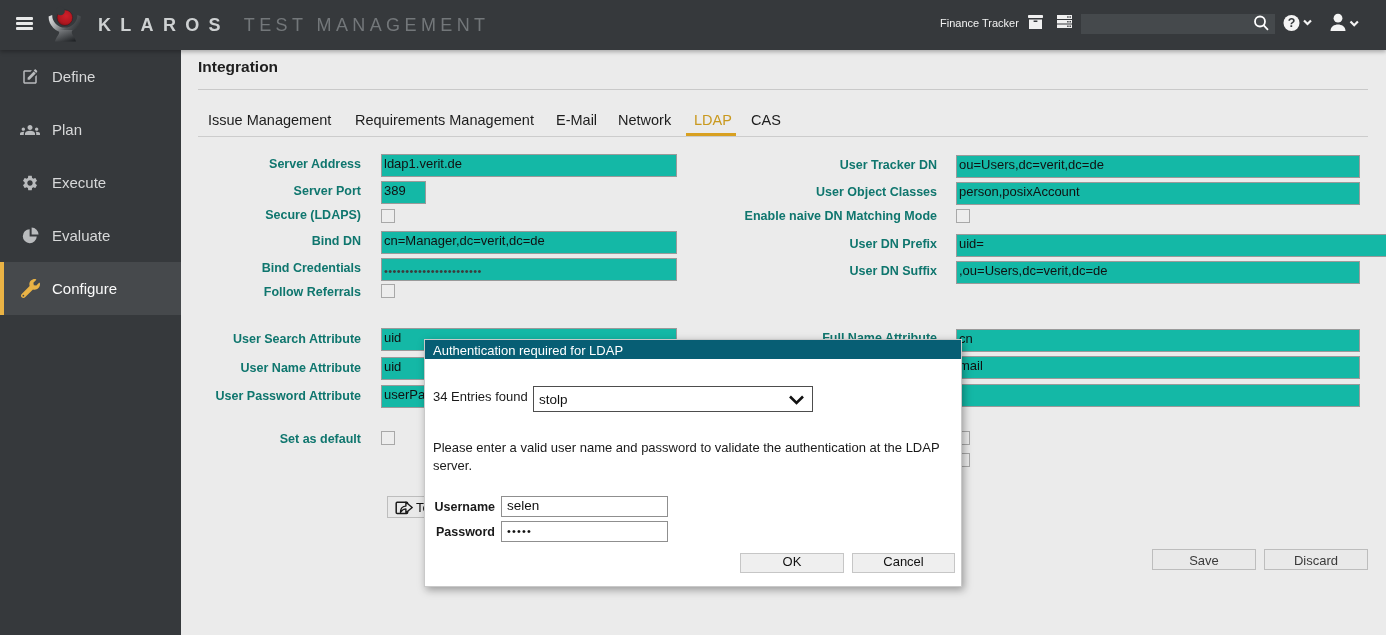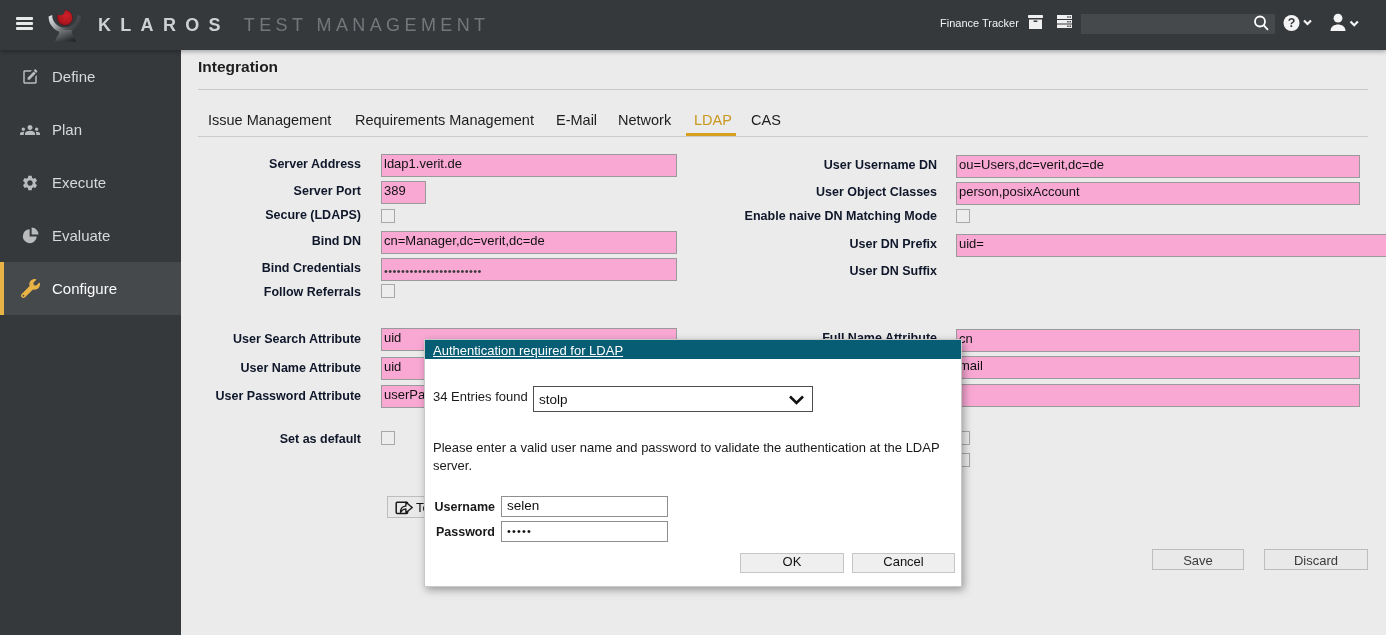--- a/index.html
+++ b/index.html
@@ -33,28 +33,28 @@
 #main { position:absolute; left:181px; top:50px; width:1205px; height:585px; background:#ebebeb; }
 h1 { position:absolute; left:17px; top:8px; font-size:15.5px; color:#1f1f1f; font-weight:bold; }
 .rule1 { position:absolute; left:17px; top:39px; width:1170px; height:1px; background:#c9c9c9; }
 #tabs { position:absolute; left:26px; top:62px; height:23px; white-space:nowrap; font-size:14.5px; color:#1d1d1d; }
 #tabs .tab { position:absolute; top:0; }
 #tabs .tab.act { color:#c9991f; }
 .tabline { position:absolute; left:17px; top:86px; width:1170px; height:1px; background:#cccccc; }
 .ldapline { position:absolute; left:505px; top:83px; width:50px; height:3px; background:#d8a021; z-index:2; }
 
 
-.lbl { position:absolute; font-size:12.5px; font-weight:bold; color:#0f172a; text-align:right; }
-.inp { position:absolute; height:23px; background:#f9a8d4; border:1px solid #9a9a9a; font-size:13px; color:#111; padding:1px 0 0 2px; white-space:nowrap; overflow:hidden; }
+.lbl { position:absolute; font-size:12.5px; font-weight:bold; color:#0f766e; text-align:right; }
+.inp { position:absolute; height:23px; background:#14b8a6; border:1px solid #9a9a9a; font-size:13px; color:#111; padding:1px 0 0 2px; white-space:nowrap; overflow:hidden; }
 .cb { position:absolute; width:14px; height:14px; background:#ededed; border:1px solid #a8a8a8; }
 .btn { position:absolute; background:#e9e9e9; border:1px solid #bdbdbd; font-size:13px; color:#333; text-align:center; }
 
 
 #dialog { position:absolute; left:424px; top:339px; width:538px; height:248px; background:#fff; border:1px solid #c9c9c9; box-shadow:2px 3px 8px rgba(0,0,0,0.35); z-index:40; }
-#dlgtitle { position:absolute; left:0; top:0; width:100%; height:19px; background:#075e74; color:#fff; font-size:13px; padding:3px 0 0 8px;text-decoration:underline; }
+#dlgtitle { position:absolute; left:0; top:0; width:100%; height:19px; background:#075e74; color:#fff; font-size:13px; padding:3px 0 0 8px; }
 #dialog .dtext { position:absolute; font-size:14px; color:#1a1a1a; }
 #dlgsel { position:absolute; left:108px; top:46px; width:280px; height:26px; border:1px solid #4d4d4d; background:#fff; font-size:13.5px; color:#111; padding:5px 0 0 5px; }
 </style>
 </head>
 <body>
 
 <div id="topbar">
   <div id="burger">
       <div></div>
       <div></div>
@@ -167,29 +167,30 @@
   <div class="inp" style="left:200px; top:131px; width:45px;">389</div>
   <div class="lbl" style="right:1025px; top:158px;">Secure (LDAPS)</div>
   <div class="cb" style="left:200px; top:159px;"></div>
   <div class="lbl" style="right:1025px; top:184px;">Bind DN</div>
   <div class="inp" style="left:200px; top:181px; width:296px;">cn=Manager,dc=verit,dc=de</div>
   <div class="lbl" style="right:1025px; top:211px;">Bind Credentials</div>
   <div class="inp" style="left:200px; top:208px; width:296px; font-size:11px; letter-spacing:0.4px; padding-top:6px; color:#3c3c3c;">•••••••••••••••••••••••</div>
   <div class="lbl" style="right:1025px; top:235px;padding-left:36px;">Follow Referrals</div>
   <div class="cb" style="left:200px; top:234px;"></div>
 
-  <div class="lbl" style="right:449px; top:108px;">User Username DN</div>
+  <div class="lbl" style="right:449px; top:108px;">User Tracker DN</div>
   <div class="inp" style="left:775px; top:105px; width:404px;">ou=Users,dc=verit,dc=de</div>
   <div class="lbl" style="right:449px; top:135px;">User Object Classes</div>
   <div class="inp" style="left:775px; top:132px; width:404px;">person,posixAccount</div>
   <div class="lbl" style="right:449px; top:159px;">Enable naive DN Matching Mode</div>
   <div class="cb" style="left:775px; top:159px;"></div>
   <div class="lbl" style="right:449px; top:187px;">User DN Prefix</div>
   <div class="inp" style="left:775px; top:184px; width:456px;">uid=</div>
   <div class="lbl" style="right:449px; top:214px;">User DN Suffix</div>
+  <div class="inp" style="left:775px; top:211px; width:404px;">,ou=Users,dc=verit,dc=de</div>
 
   <div class="lbl" style="right:1025px; top:282px;">User Search Attribute</div>
   <div class="inp" style="left:200px; top:278px; width:296px;">uid</div>
   <div class="lbl" style="right:1025px; top:311px;">User Name Attribute</div>
   <div class="inp" style="left:200px; top:307px; width:296px;">uid</div>
   <div class="lbl" style="right:1025px; top:339px;">User Password Attribute</div>
   <div class="inp" style="left:200px; top:335px; width:296px;">userPassword</div>
 
   <div class="lbl" style="right:449px; top:281px;">Full Name Attribute</div>
   <div class="inp" style="left:775px; top:279px; width:404px;">cn</div>
@@ -202,21 +203,21 @@
   <div class="cb" style="left:200px; top:381px;"></div>
 
   <div class="btn" style="left:206px; top:446px; width:110px; height:22px;">
     <svg style="position:absolute;left:7px;top:2px" width="19" height="17" viewBox="0 0 19 17">
       <rect x="1.2" y="3.2" width="11.4" height="11.4" rx="1" fill="none" stroke="#1a1a1a" stroke-width="1.5"></rect>
       <path d="M5.5 13.5 C 5.5 9, 7.8 7.1, 10.9 7.1 L10.9 3.3 L17.2 8.5 L10.9 13.7 L10.9 9.9 C 8.5 9.9, 7 11, 5.5 13.5 Z" fill="#ededed" stroke="#1a1a1a" stroke-width="1.4" stroke-linejoin="round"></path>
     </svg>
     <span style="position:absolute;left:28px;top:3px;font-size:13px;color:#111;">Test</span>
   </div>
 
-  <div class="btn" style="left:971px; top:499px; width:92px; height:21px; padding-top:3px; color:#3a3a3a;">Save</div>
+  <div class="btn" style="left:971px; top:499px; width:104px; height:21px; padding-top:3px; color:#3a3a3a;">Save</div>
   <div class="btn" style="left:1083px; top:499px; width:104px; height:21px; padding-top:3px; color:#3a3a3a;">Discard</div>
 </div>
 
 <div id="dialog">
   <div id="dlgtitle">Authentication required for LDAP</div>
   <div class="dtext" style="left:8px; top:49px; font-size:13px;">34 Entries found</div>
   <div id="dlgsel">stolp
     <svg style="position:absolute; right:7px; top:8px;" width="17" height="10" viewBox="0 0 16 10">
         <path d="M1.5 1.5 L8 8 L14.5 1.5" fill="none" stroke="#111" stroke-width="2.6"></path>
       </svg>

